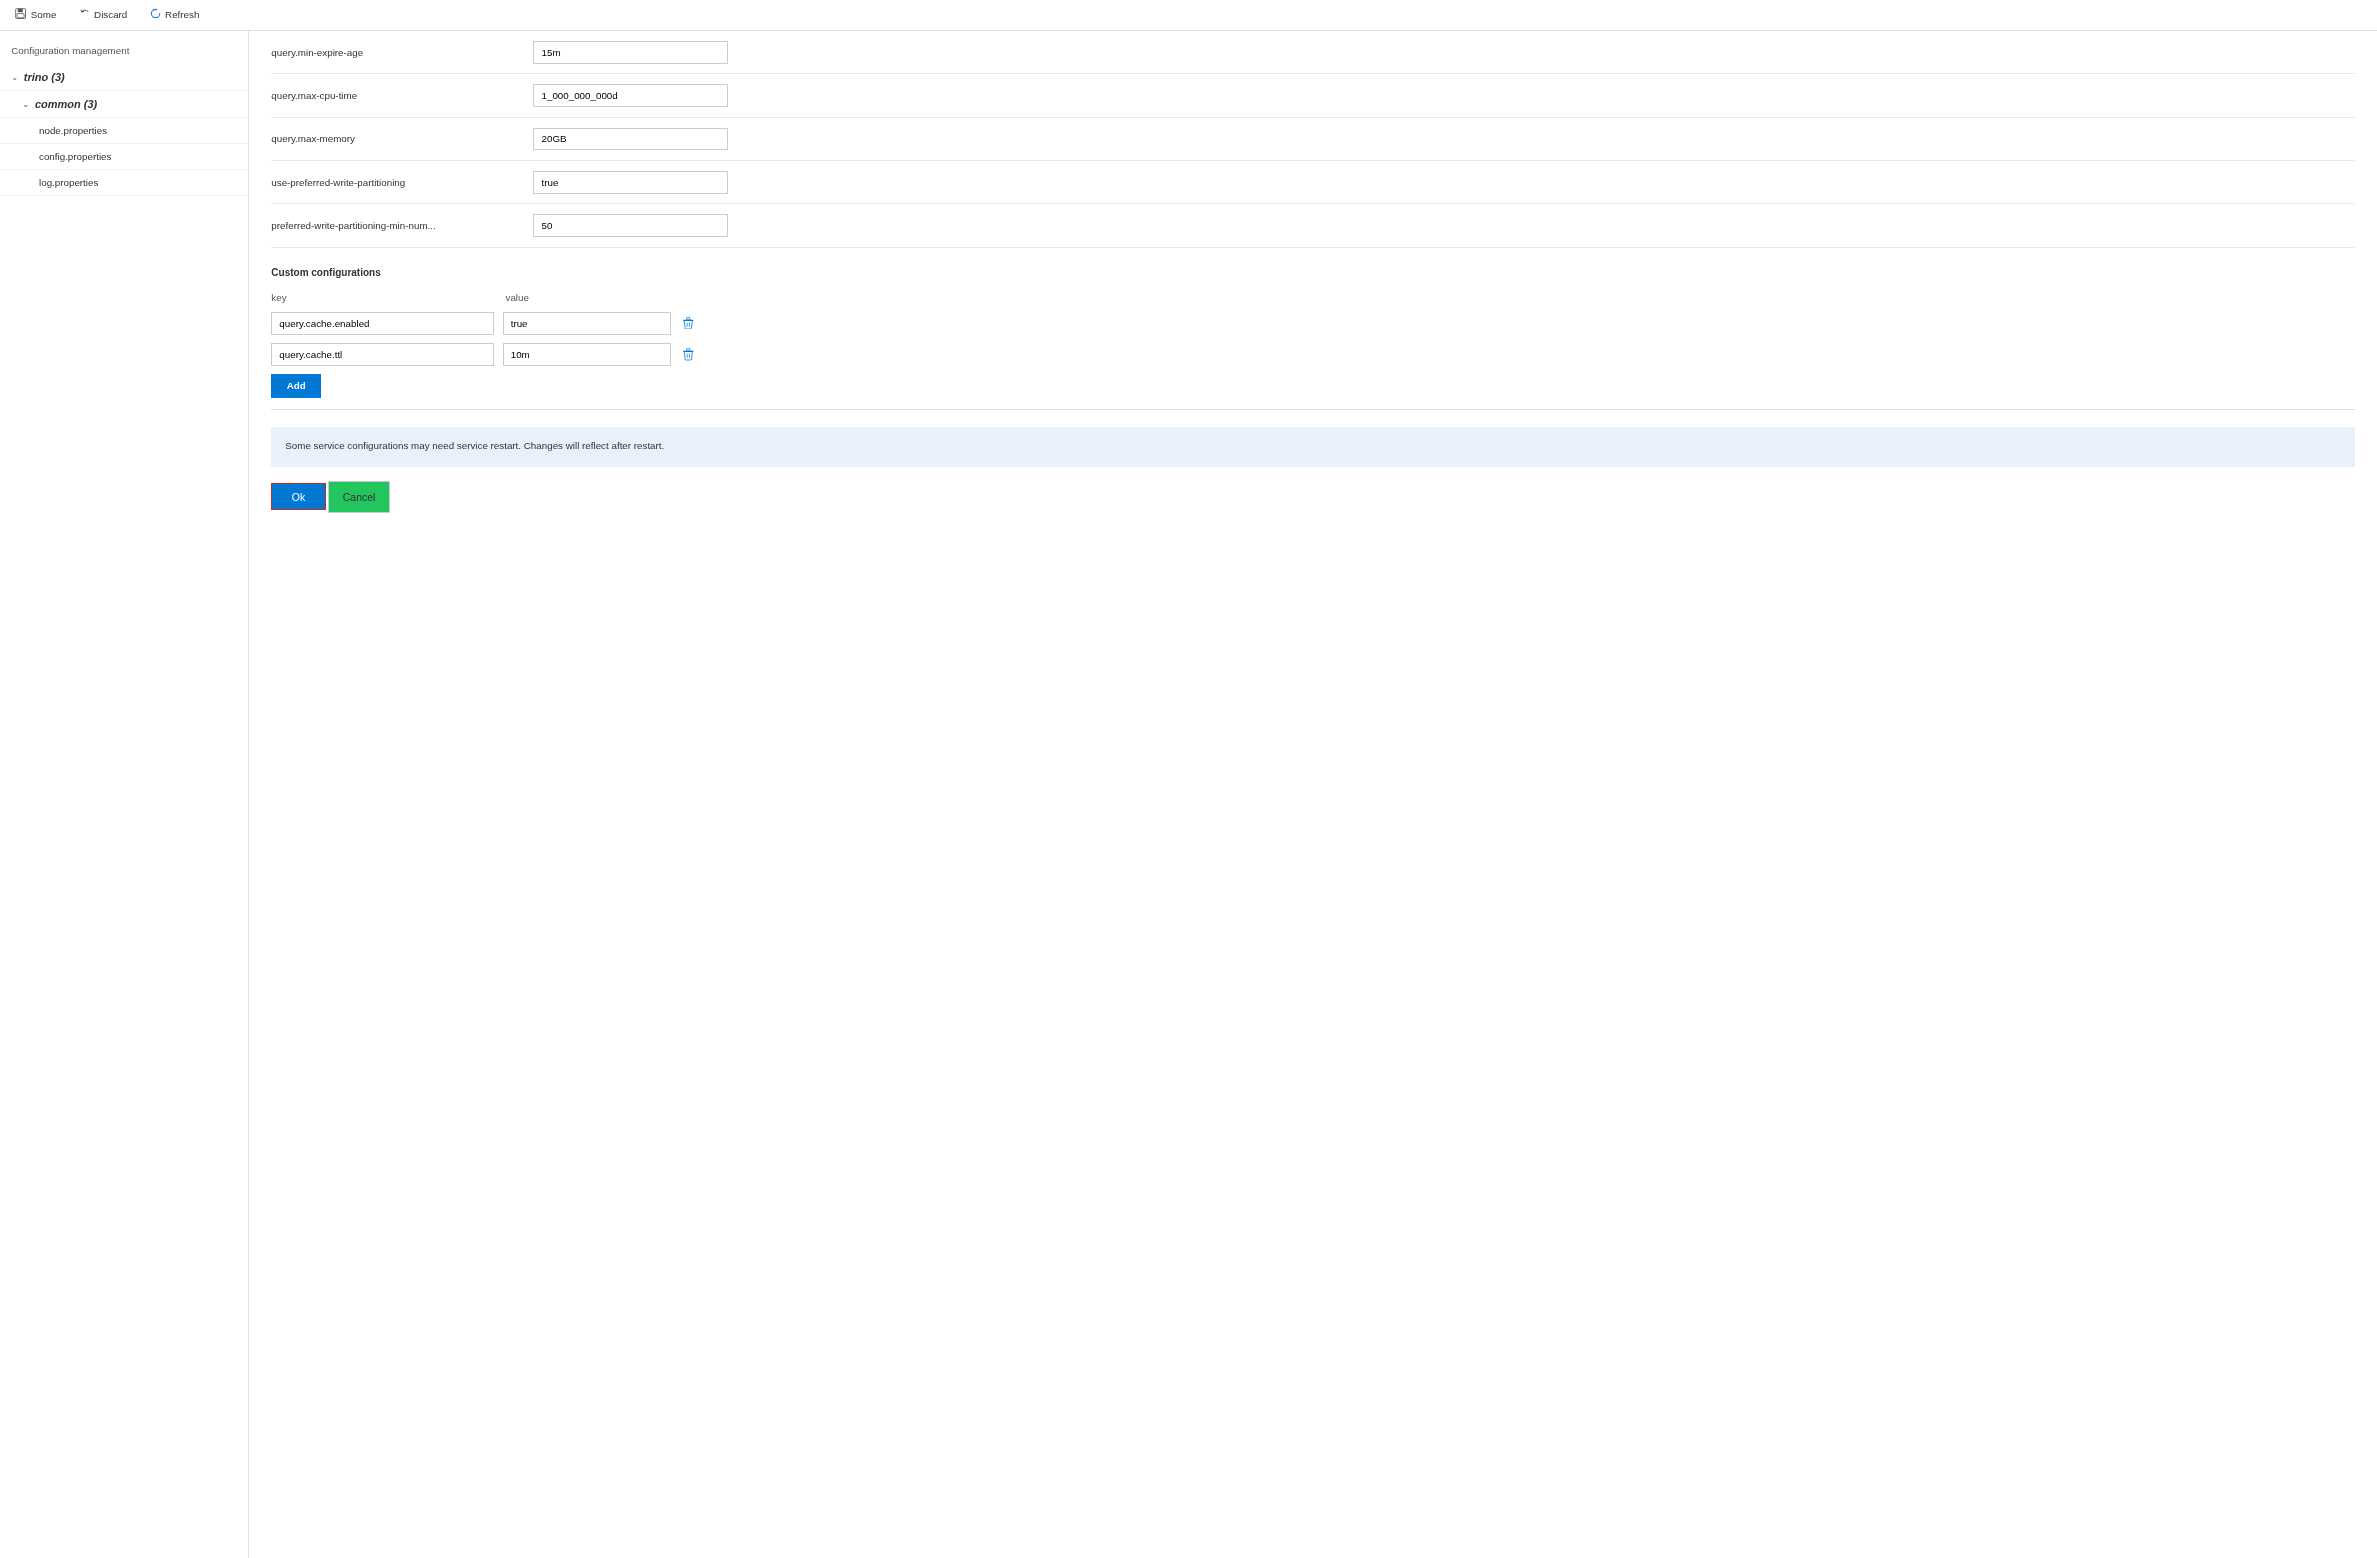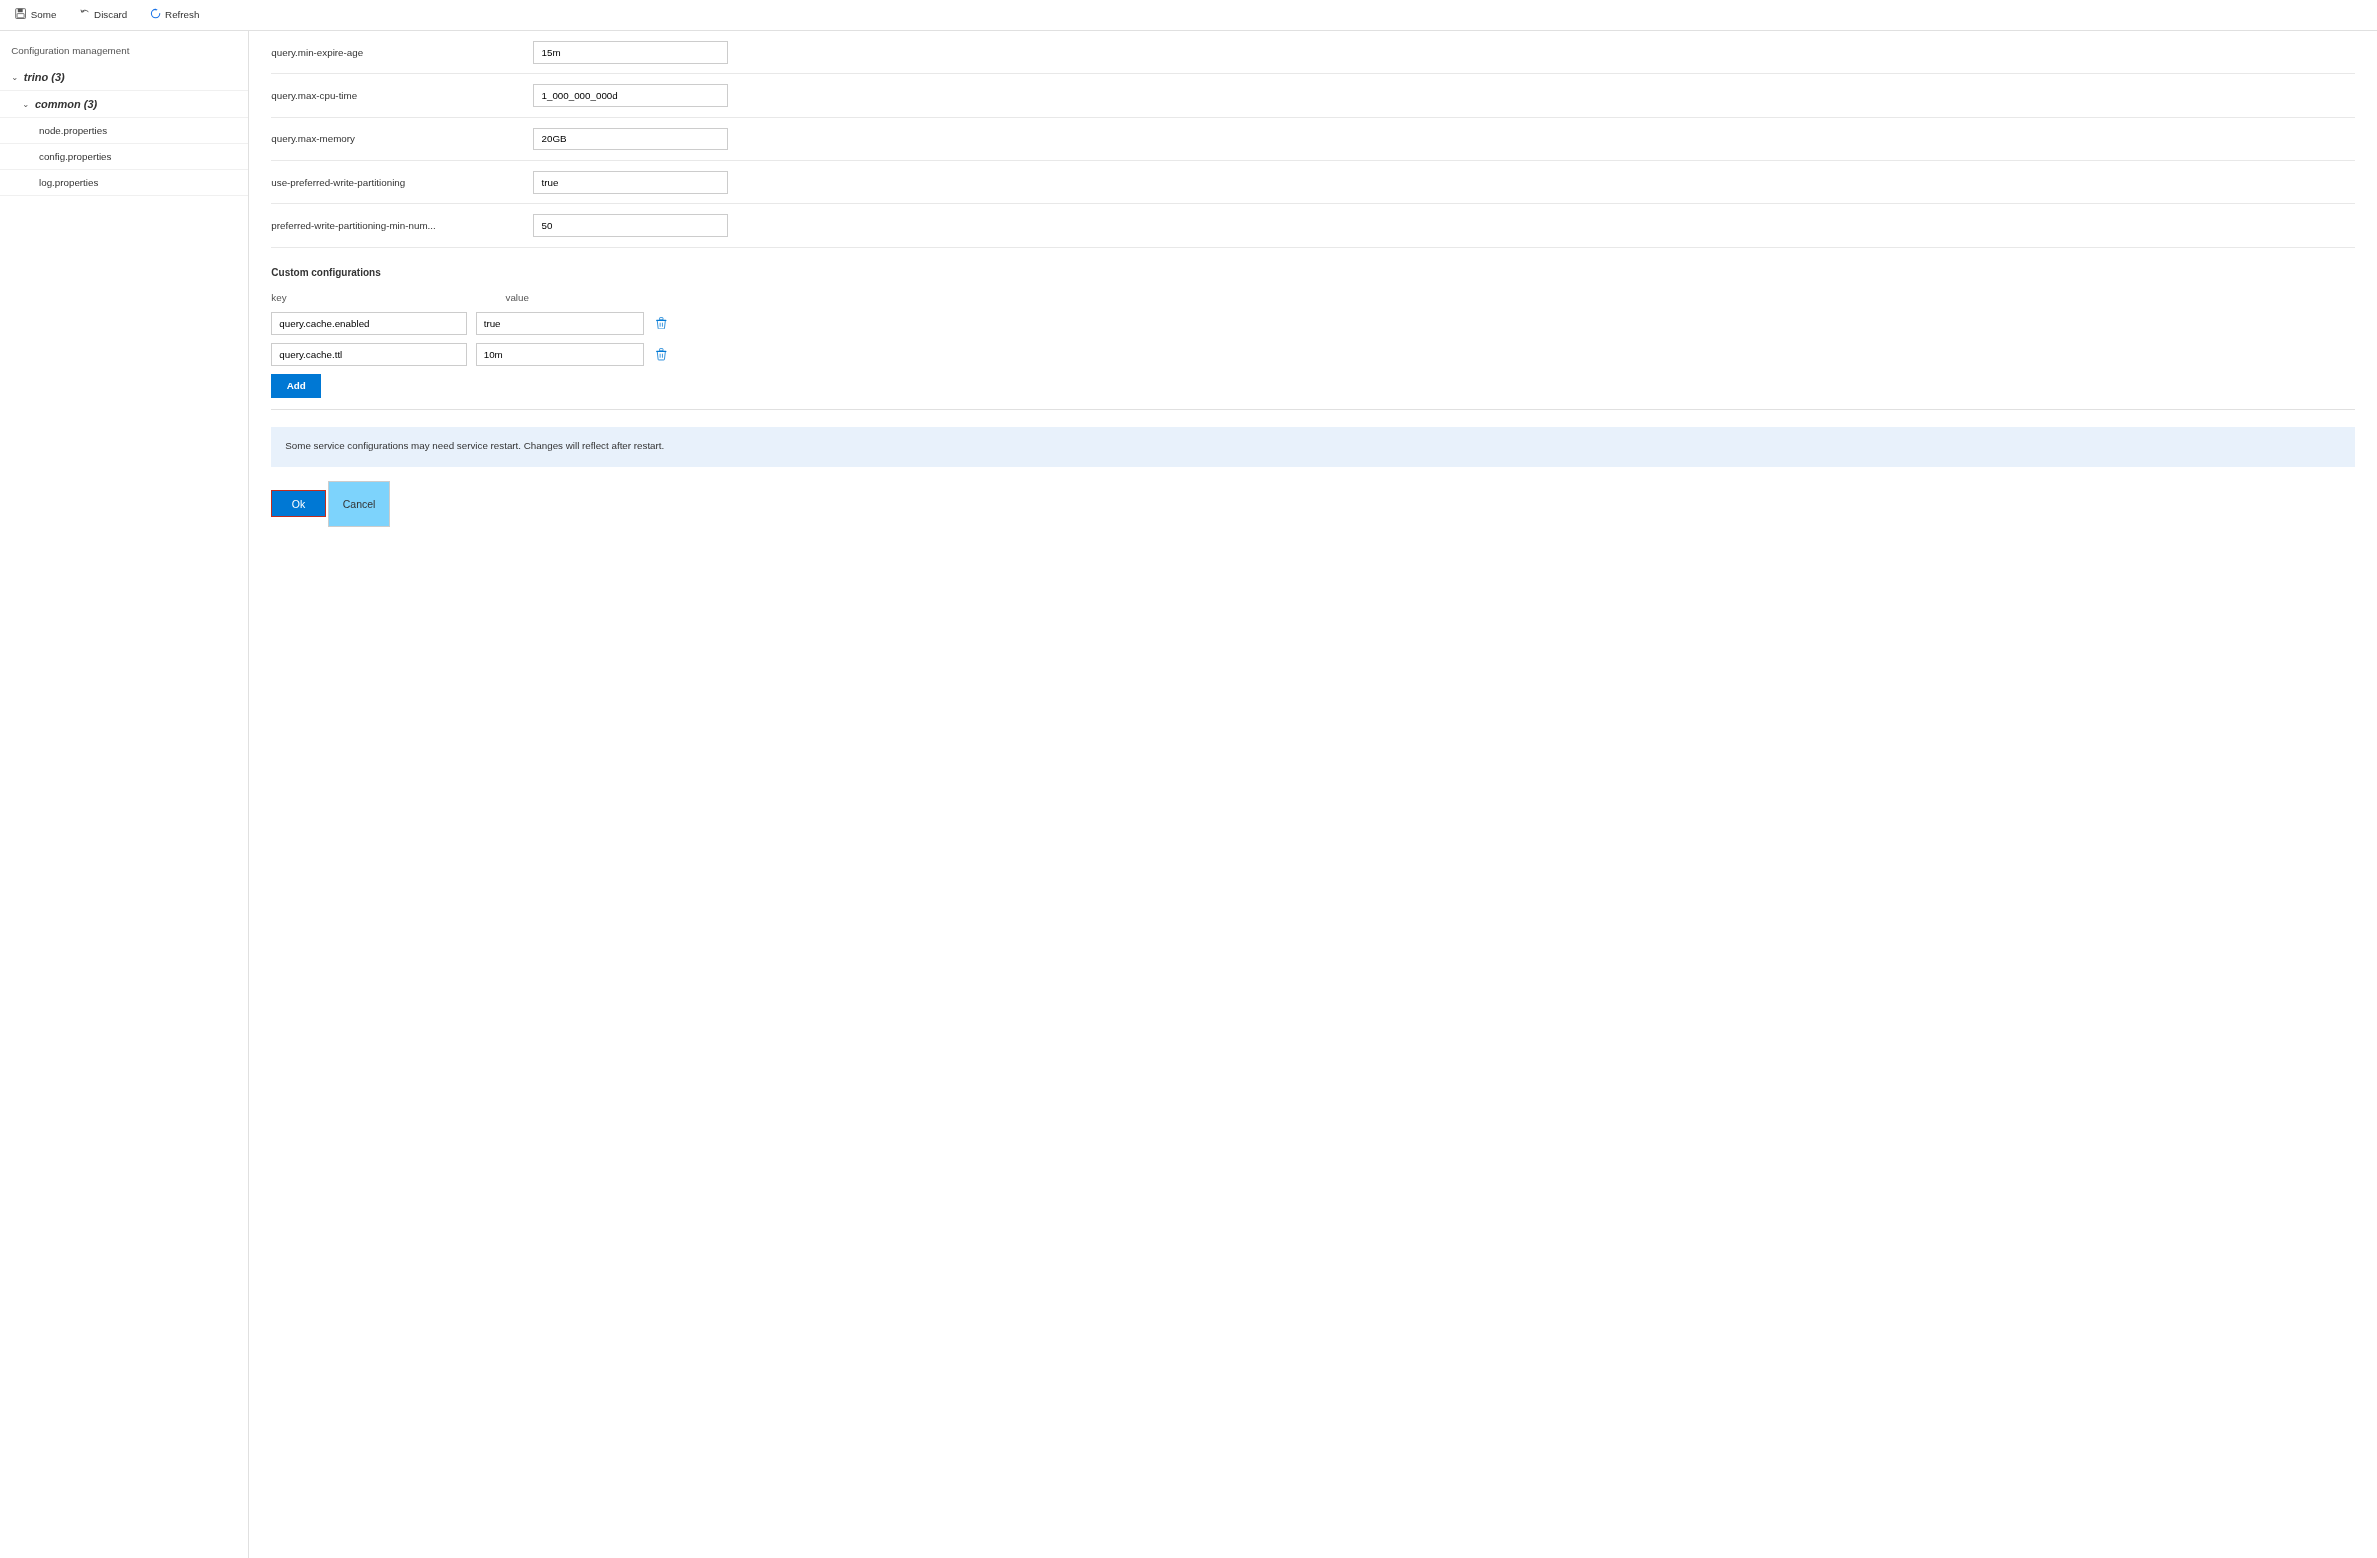--- a/index.html
+++ b/index.html
@@ -138,21 +138,21 @@
       align-items: center;
       gap: 8.4px;
       margin-bottom: 8.4px;
     }
     .custom-entry input {
       border: 0.7px solid #ccc;
       padding: 4.9px 7px;
       font-size: 9.8px;
       outline: none;
     }
-    .custom-entry .key-input { width: 196px; }
+    .custom-entry .key-input { width: 223px; }
     .custom-entry .val-input { width: 168px; }
     .delete-btn {
       background: none;
       border: none;
       cursor: pointer;
       color: #0078d4;
       font-size: 12.6px;
       padding: 2.8px;
       display: flex;
       align-items: center;
@@ -195,24 +195,24 @@
     .ok-btn {
       background: #0078d4;
       color: #fff;
       border: 1.4px solid #c42b1c;
       padding: 6.3px 19.5px;
       font-size: 10.5px;
       font-weight: 500;
       cursor: pointer;
     }
     .cancel-btn {
-      background: #7dd3fc;
+      background: #22c55e;
       color: #333;
       border: 0.7px solid #ccc;
-      padding: 16px 14px;
+      padding: 9px 14px;
       font-size: 10.5px;
       cursor: pointer;
     }
 
     
     .trash-icon svg {
       width: 12.6px;
       height: 12.6px;
       fill: #0078d4;
     }

